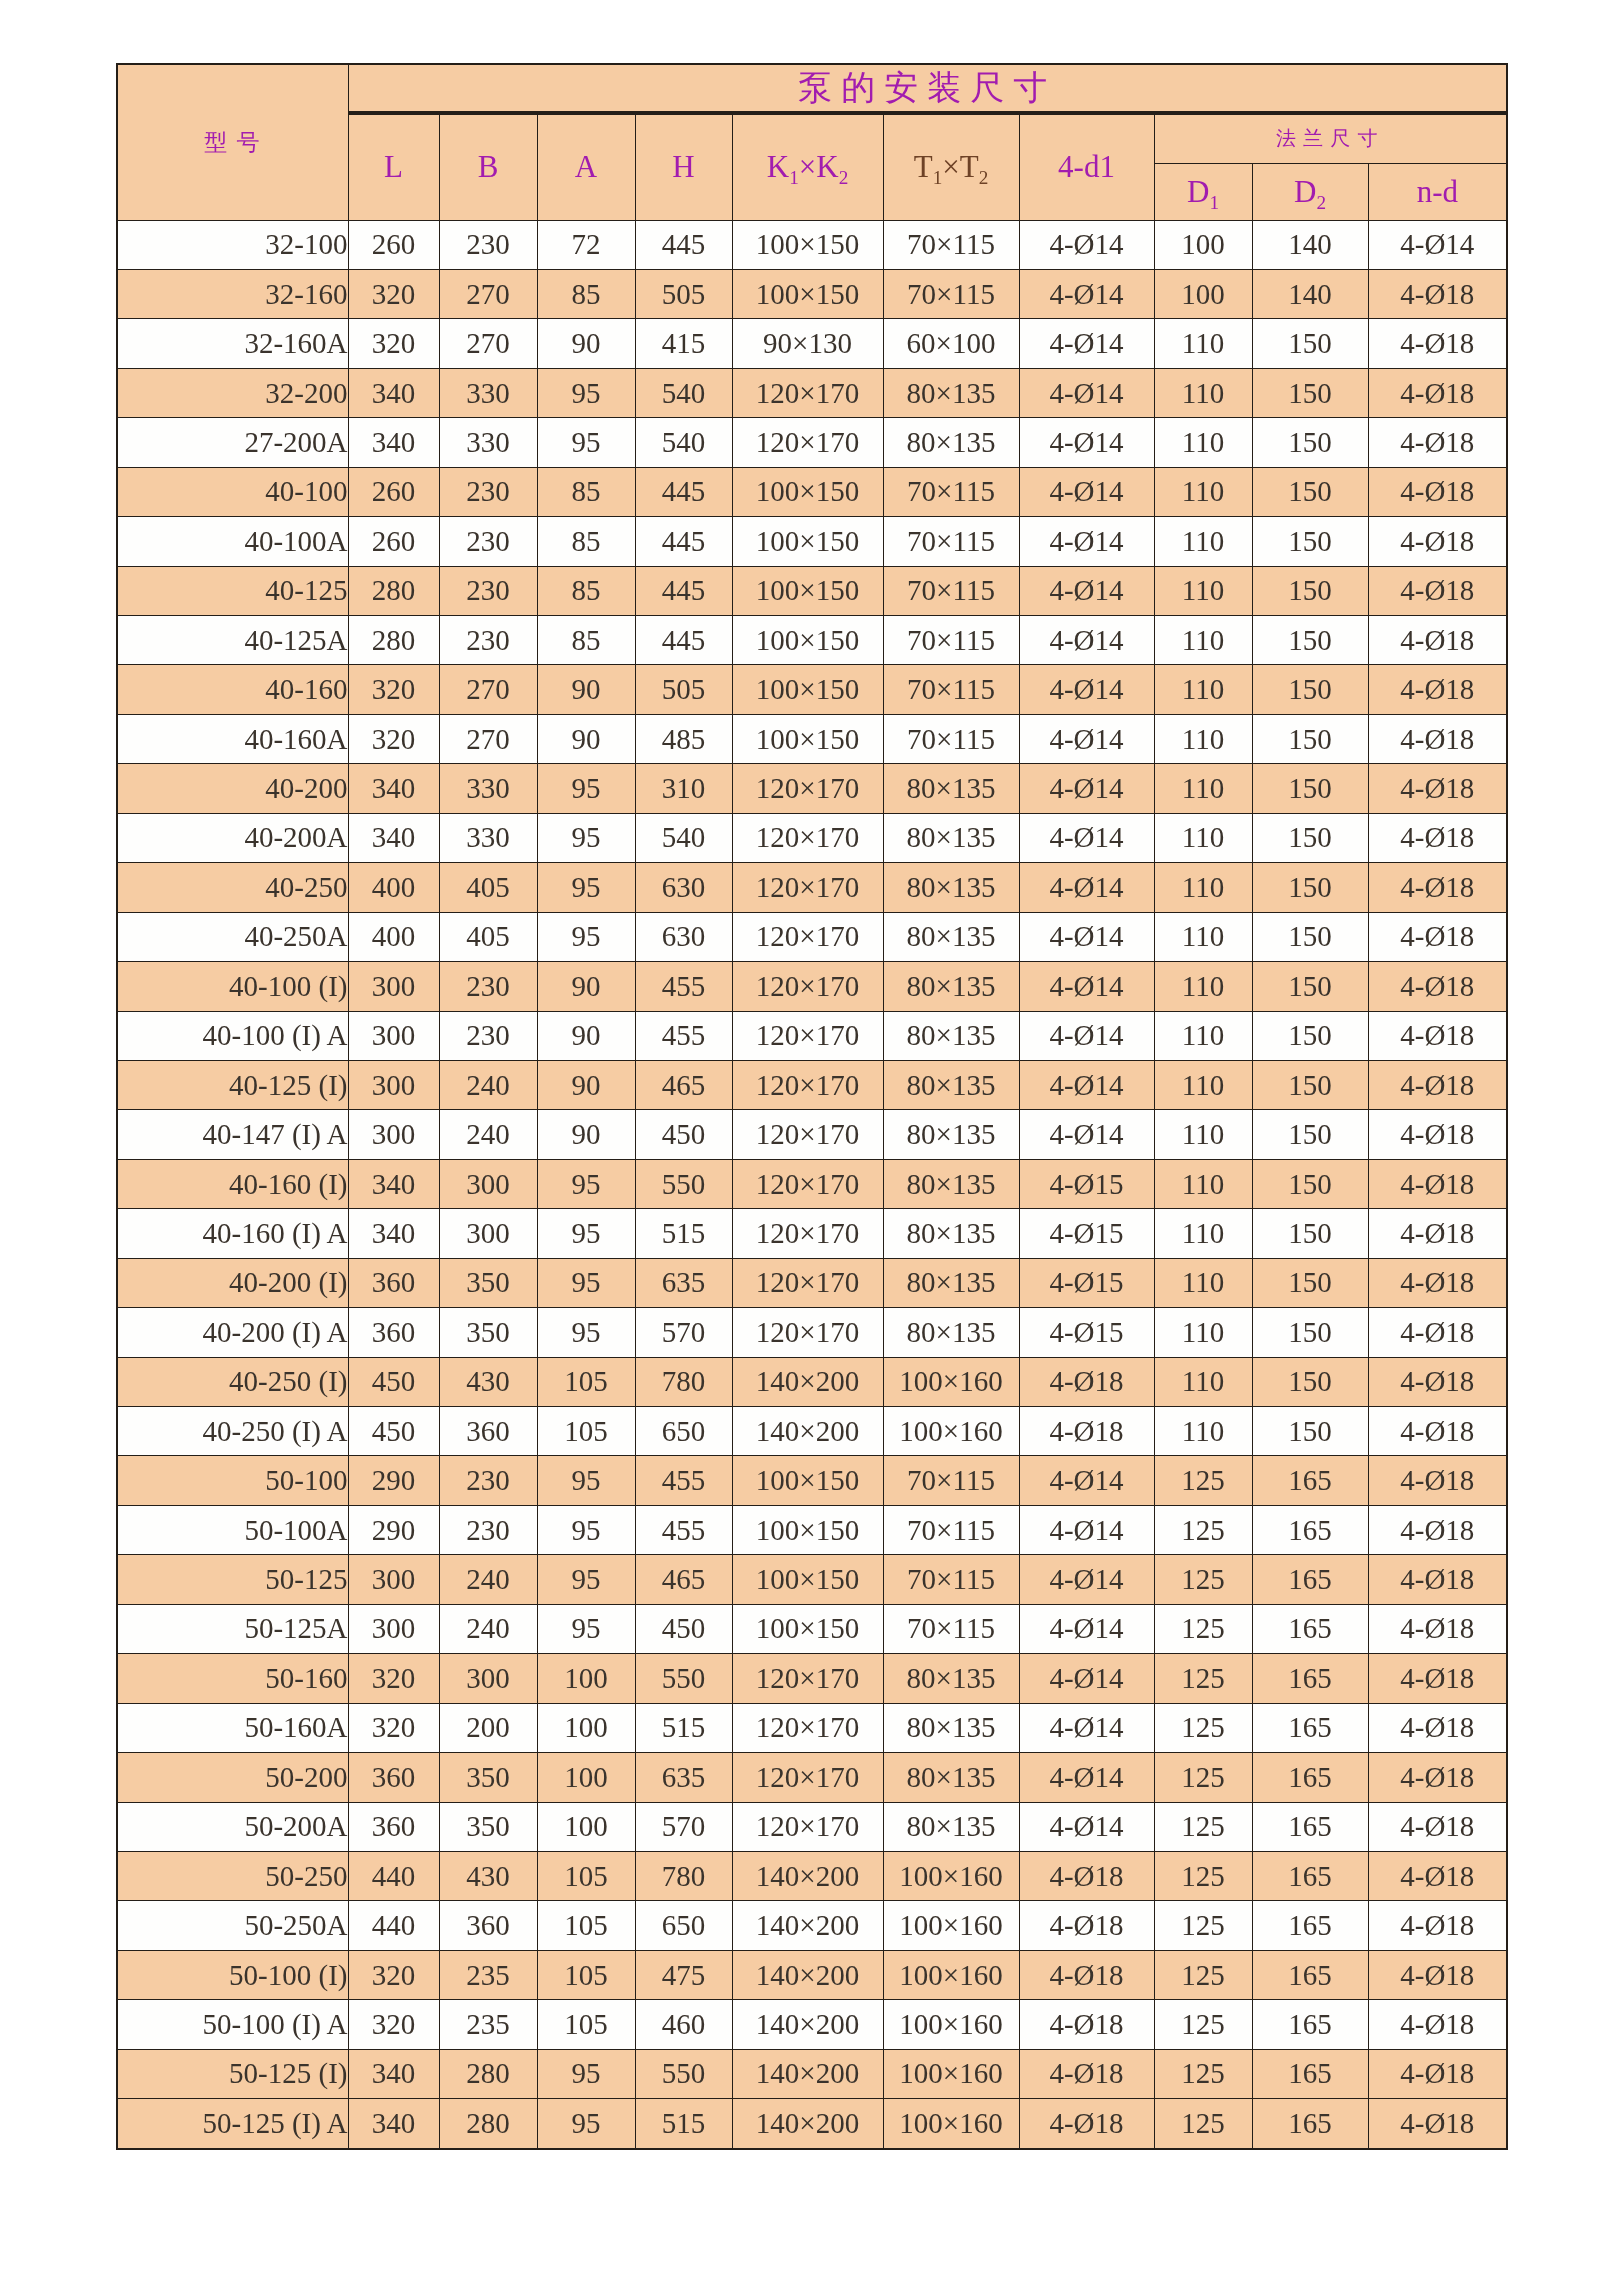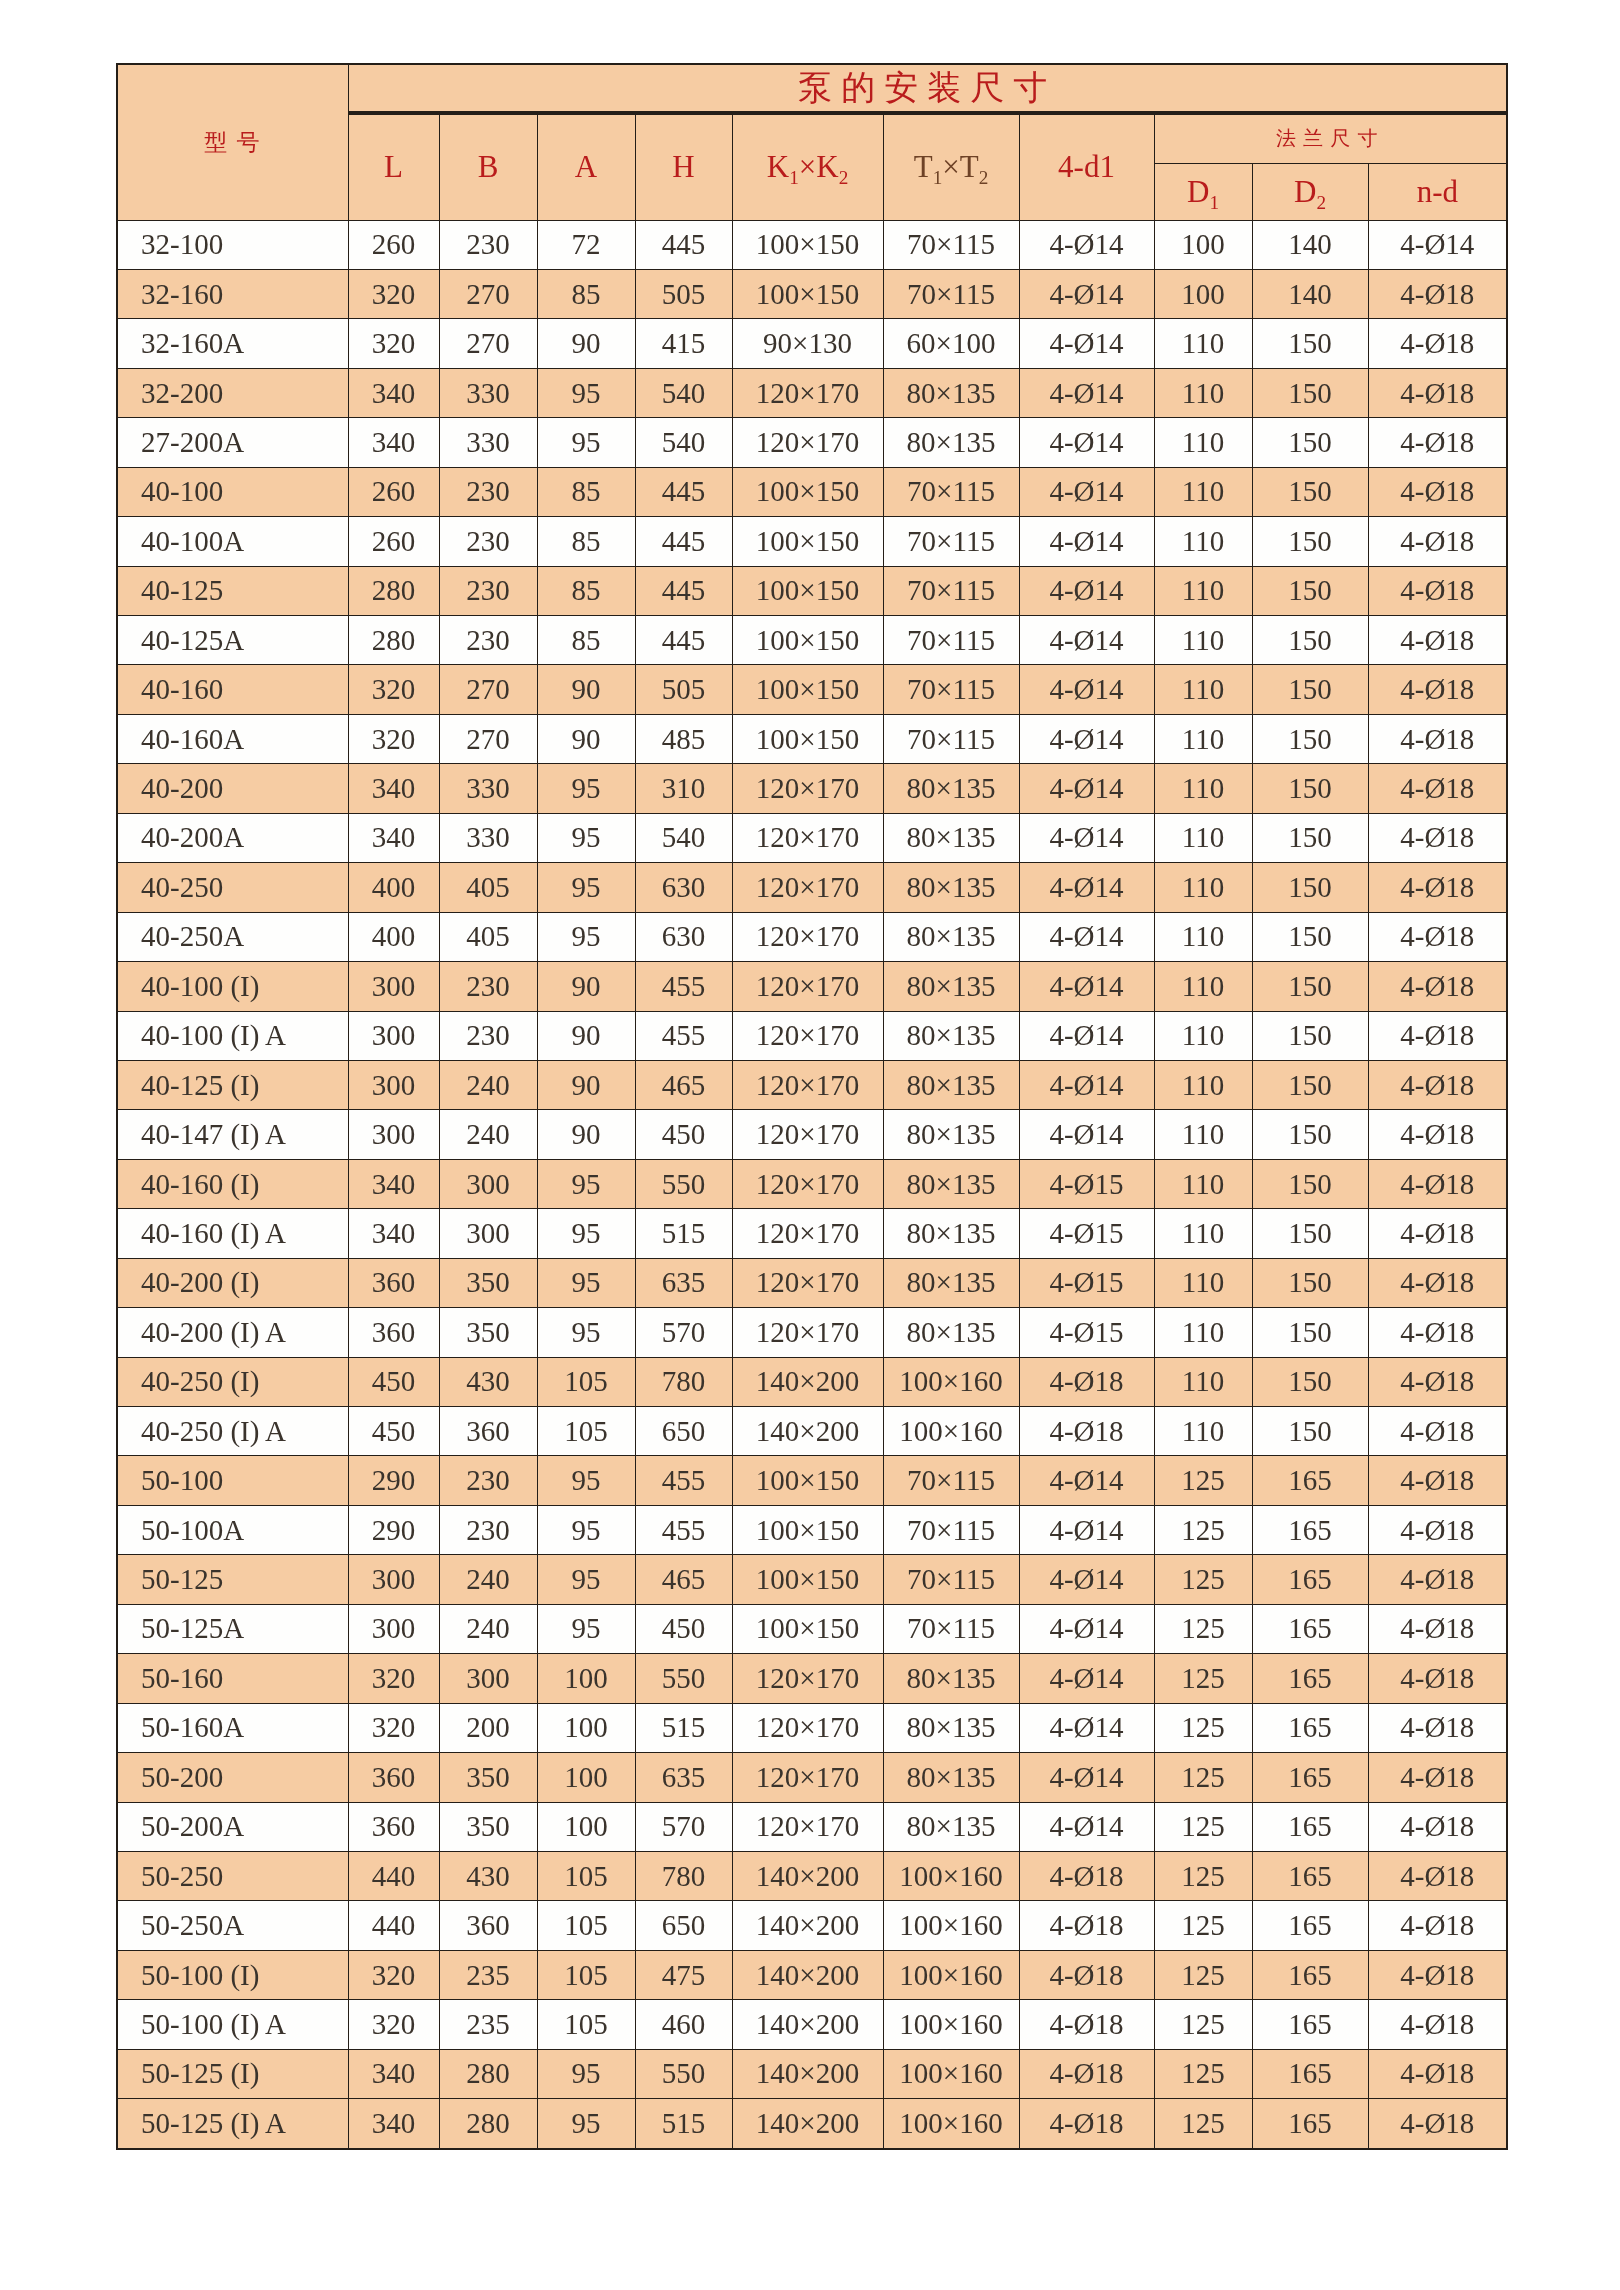--- a/index.html
+++ b/index.html
@@ -30,21 +30,21 @@
     border: 2.7px solid var(--border);
   }
   th, td {
     border: 1.8px solid var(--border);
     text-align: center;
     vertical-align: middle;
     white-space: nowrap;
     overflow: hidden;
     font-weight: normal;
   }
-  thead th { background: var(--shade); color: #b91c1c; }
+  thead th { background: var(--shade); color: #a21caf; }
   th.model-h {
     font-size: 23px;
     letter-spacing: 1.8px;
   }
   th.install-h {
     font-size: 34px;
     letter-spacing: 9px;
     border-bottom-width: 4.5px;
     height: 47px;
   }
@@ -52,21 +52,21 @@
   tr.hrow3 { height: 57px; }
   th.col-h { font-size: 31px; }
   th.flange-h { font-size: 20px; letter-spacing: 7.2px; }
   th.t-accent { color: var(--t-accent); }
   sub { font-size: 0.62em; line-height: 0; }
   td {
     font-size: 29px;
     background: transparent;
   }
   td.model {
-    text-align: left;
+    text-align: right;
     padding-left: 23px;
   }
   tbody tr { background: var(--plain); }
   tbody tr:nth-child(even) { background: var(--shade); }
   tbody tr:last-child { background: var(--shade); margin-left: 8px; }
 </style>
 </head>
 <body>
 
 <div class="table-wrap">

